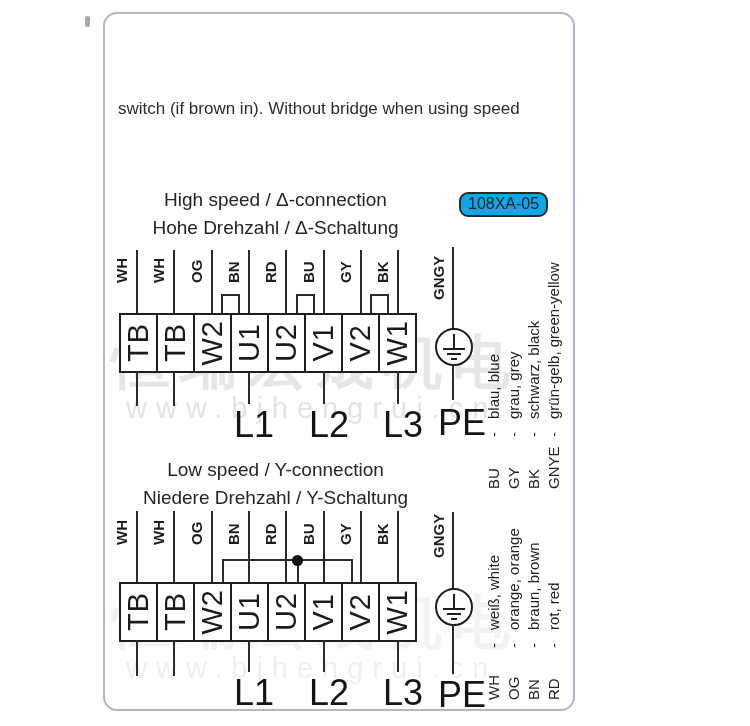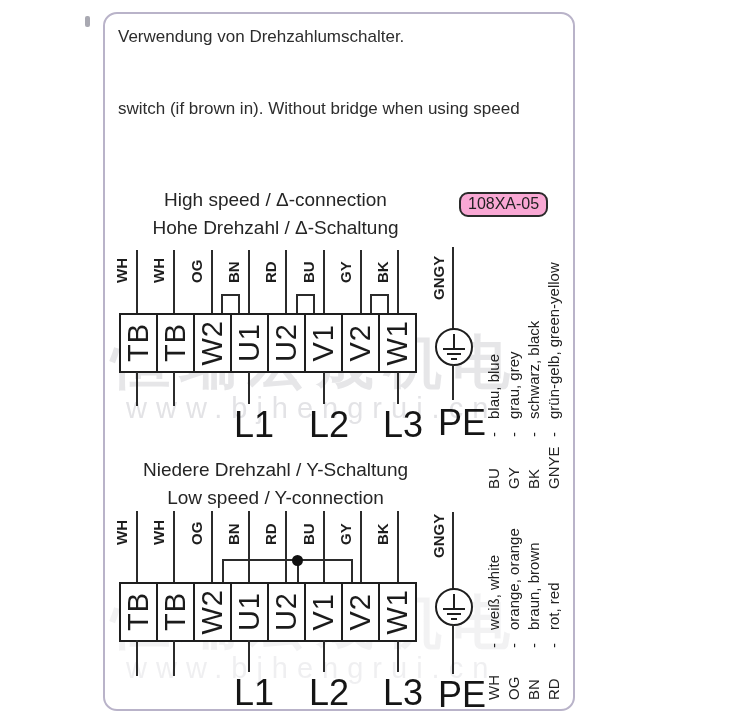--- a/index.html
+++ b/index.html
@@ -4,21 +4,21 @@
 <style>
   html,body{margin:0;padding:0;background:#fff;}
   body{font-family:"Liberation Sans", sans-serif;}
   #stage{position:relative;width:750px;height:726px;background:#ffffff;overflow:hidden;}
   .card{position:absolute;left:103px;top:12px;width:472px;height:699px;
         border:2px solid #b9b3c9;border-radius:14px;background:#fff;box-sizing:border-box;}
   .fragment{position:absolute;left:85px;top:16px;width:5px;height:11px;background:#a9a9b2;border-radius:2px;}
   .para{position:absolute;left:118px;width:450px;font-size:17px;line-height:23px;color:#2d2d2d;}
   .dtitle{position:absolute;left:103px;width:345px;text-align:center;font-size:19px;line-height:28px;color:#252525;}
   .badge{position:absolute;left:459px;top:192px;border:2px solid #2a2a2a;border-radius:9px;
-         font-size:16px;color:#222;background:#f9a8d4;padding:1px 7px 2px 7px;}
+         font-size:16px;color:#222;background:#0ea5e9;padding:1px 7px 2px 7px;}
   .line-v{position:absolute;width:2px;background:#2b2b2b;}
   .line-h{position:absolute;height:2px;background:#2b2b2b;}
   .vtext{position:absolute;writing-mode:vertical-rl;transform:rotate(180deg);
          width:20px;line-height:20px;font-size:15px;font-weight:700;color:#1d1d1d;white-space:nowrap;}
   .bridge{position:absolute;width:19px;height:19px;border:2px solid #2b2b2b;border-bottom:none;box-sizing:border-box;background:transparent;}
   .tstrip{position:absolute;left:119px;width:298px;height:60px;display:flex;
           border:2px solid #1e1e1e;background:#fff;box-sizing:border-box;}
   .tcell{flex:1;display:flex;align-items:center;justify-content:center;border-left:2px solid #1e1e1e;}
   .tcell:first-child{border-left:none;}
   .tlabel{writing-mode:vertical-rl;transform:rotate(180deg);font-size:29px;color:#1b1b1b;letter-spacing:1px;}
@@ -44,21 +44,20 @@
 
   <div class="fragment"></div>
   <div class="card"></div>
 
   <div class="wm-cn dim" style="left:112px;top:324px;">恒瑞宏晟机电</div>
   <div class="wm-url dim" style="left:126px;top:392px;">www.bjhengrui.cn</div>
   <div class="wm-cn" style="left:112px;top:584px;opacity:0.28;">恒瑞宏晟机电</div>
   <div class="wm-url" style="left:126px;top:652px;opacity:0.3;">www.bjhengrui.cn</div>
 
   <div class="para" style="top:25px;">
-    <div>Verwendung von Drehzahlumschalter.</div>
   </div>
   <div class="para" style="top:97px;">
     <div>switch (if brown in). Without bridge when using speed</div>
   </div>
 
   <div class="dtitle" style="top:186px;">
     <div>High speed / Δ-connection</div>
     <div>Hohe Drehzahl / Δ-Schaltung</div>
   </div>
   <div class="badge">108XA-05</div>
@@ -140,22 +139,22 @@
     <span class="lcode">GY</span><span class="ldash">-</span><span>grau, grey</span>
   </div>
   <div class="lentry" style="left:524px;top:239px;">
     <span class="lcode">BK</span><span class="ldash">-</span><span>schwarz, black</span>
   </div>
   <div class="lentry" style="left:544px;top:239px;">
     <span class="lcode">GNYE</span><span class="ldash">-</span><span>grün-gelb, green-yellow</span>
   </div>
 
   <div class="dtitle" style="top:456px;">
+    <div>Low speed / Y-connection</div>
     <div>Niedere Drehzahl / Y-Schaltung</div>
-    <div>Low speed / Y-connection</div>
   </div>
 
   <div class="vtext" style="left:112px;top:485px;height:60px;">WH</div>
   <div class="vtext" style="left:149px;top:485px;height:60px;">WH</div>
   <div class="vtext" style="left:187px;top:485px;height:60px;">OG</div>
   <div class="vtext" style="left:224px;top:485px;height:60px;">BN</div>
   <div class="vtext" style="left:261px;top:485px;height:60px;">RD</div>
   <div class="vtext" style="left:299px;top:485px;height:60px;">BU</div>
   <div class="vtext" style="left:336px;top:485px;height:60px;">GY</div>
   <div class="vtext" style="left:373px;top:485px;height:60px;">BK</div>

